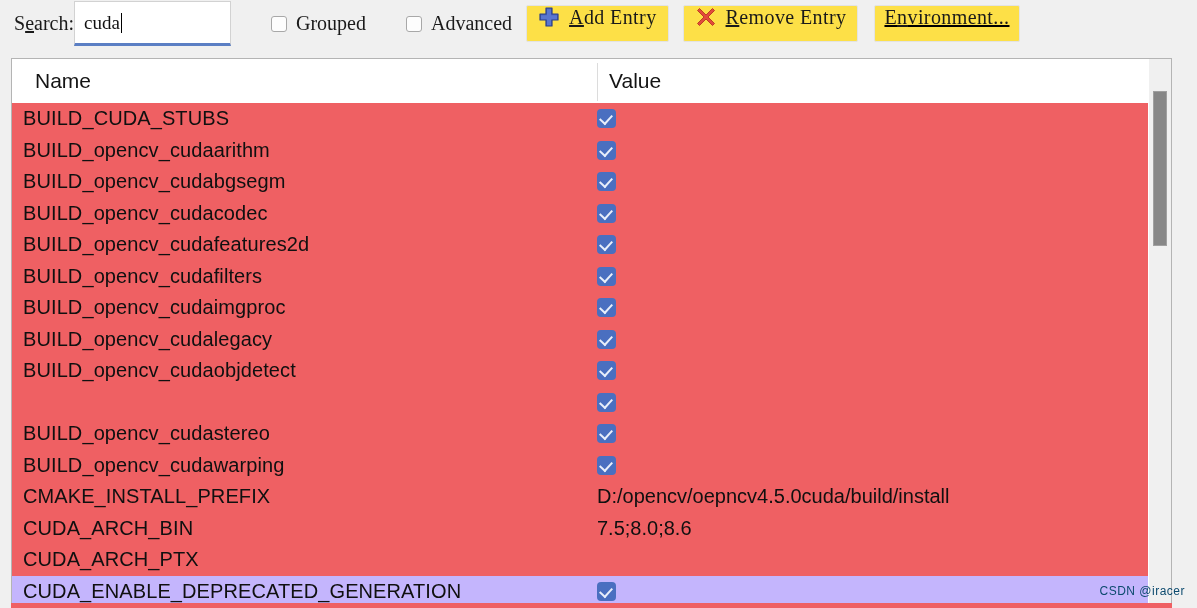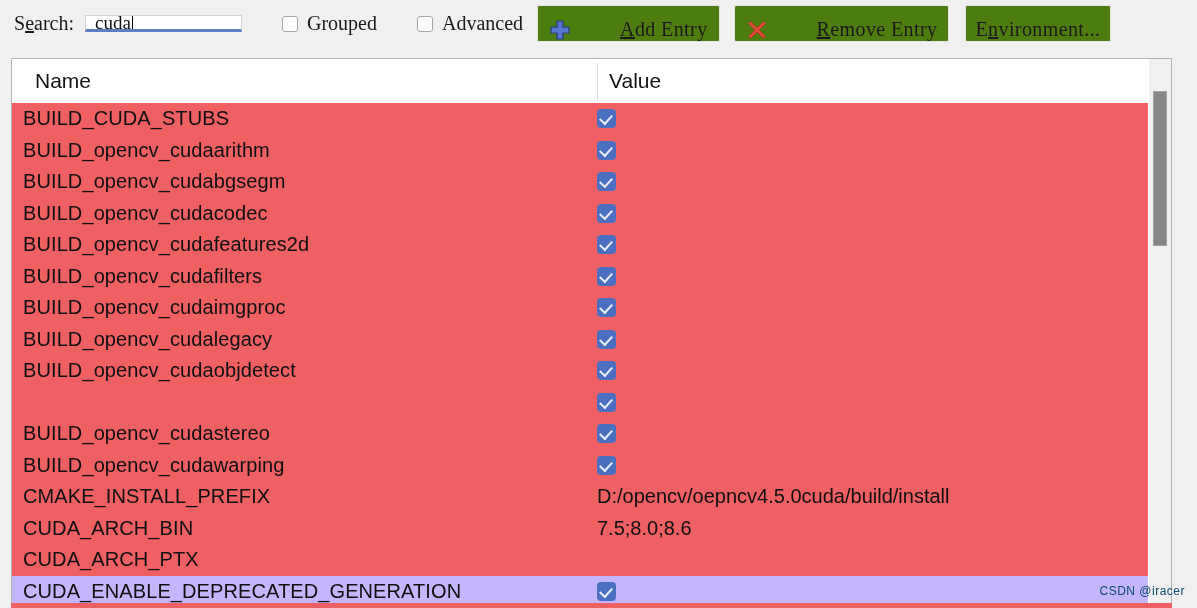--- a/index.html
+++ b/index.html
@@ -30,23 +30,23 @@
     font-family: "Liberation Serif", serif;
     font-size: 20px;
     color: #1a1a1a;
     margin-left: 14px;
     white-space: nowrap;
   }
   .search-label .acc { text-decoration: underline; }
 
   .search-field {
     position: relative;
-    margin-left: 11px;
+    margin-left: 0;
     width: 157px;
-    height: 17px;
+    height: 45px;
     background: #ffffff;
     border: 1px solid #d2d2d2;
     border-bottom: 3px solid #5b7fc4;
     box-sizing: border-box;
     display: flex;
     align-items: center;
     overflow: hidden;
   }
   .search-value {
     font-family: "Liberation Serif", serif;
@@ -79,41 +79,40 @@
   }
   .check-opt .lbl {
     font-family: "Liberation Serif", serif;
     font-size: 20px;
     color: #1a1a1a;
     margin-left: 9px;
   }
 
   .tb-btn {
     display: flex;
-    align-items: flex-end;
+    align-items: flex-start;
     height: 37px;
-    background: #4d7c0f;
+    background: #fde047;
     border: 1px solid #e3e3e3;
     border-radius: 2px;
     box-sizing: border-box;
     padding: 0 11px;
     margin-left: 14px;
     white-space: nowrap;
-    gap: 40px;
   }
   .tb-btn .lbl {
     font-family: "Liberation Serif", serif;
     font-size: 20px;
     color: #1a1a1a;
     letter-spacing: 0.4px;
   }
   .tb-btn .lbl .acc { text-decoration: underline; }
   .tb-ico { margin-right: 9px; display: flex; align-items: center; }
 
-  #btn-environment { margin-left: 16px; padding: 0 9px; }
+  #btn-environment { margin-left: 16px; padding: 0 9px; text-decoration: underline; }
 
   
   #table-frame {
     position: absolute;
     left: 11px; top: 58px;
     width: 1161px;
     height: 547px;
     border: 1px solid #b4b4b4;
     border-bottom: none;
     background: #ffffff;

